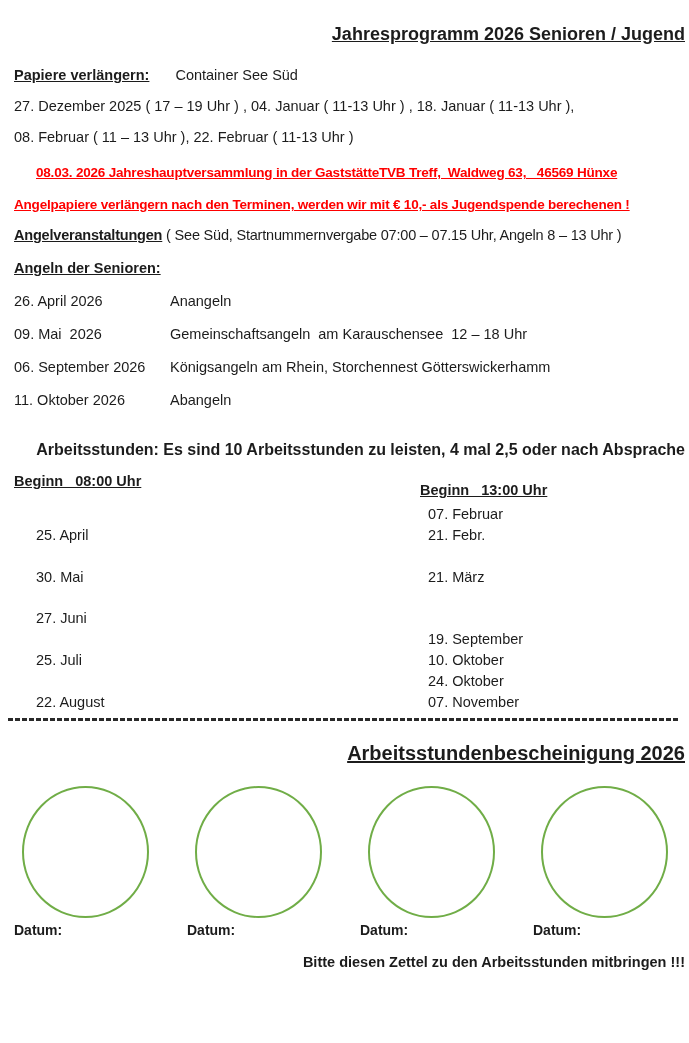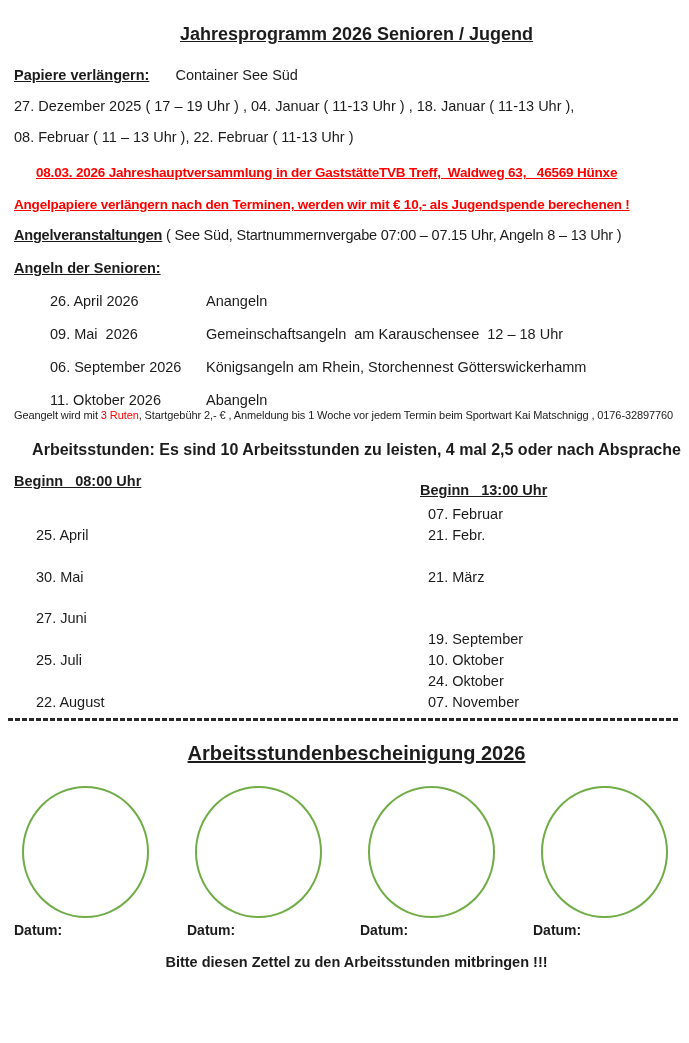--- a/index.html
+++ b/index.html
@@ -9,35 +9,35 @@
     background:#ffffff;
     font-family:"Liberation Sans",sans-serif;
     color:#1c1c1c;
     overflow:hidden;
   }
   .abs{position:absolute;white-space:pre;}
   .line{font-size:14.5px;line-height:19px;}
   .bu{font-weight:bold;text-decoration:underline;}
   .bold{font-weight:bold;}
   .red{color:var(--red,#fe0000);}
-  .center{left:0;right:4px;text-align:center;padding-left:28px;}
+  .center{left:0;right:4px;text-align:right;padding-left:28px;}
 
   .title{top:25px;font-size:18px;}
   .papiere{top:66px;left:14px;}
   .papiere-value{margin-left:26px;font-weight:normal;text-decoration:none;}
   .dates1{top:97px;left:14px;}
   .dates2{top:128px;left:14px;}
   .red-meeting{top:163px;left:36px;font-size:13.5px;letter-spacing:-0.2px;}
   .red-fee{top:195px;left:14px;font-size:13.5px;letter-spacing:-0.2px;}
   .angelveranst{top:226px;left:14px;letter-spacing:-0.2px;}
   .senioren-head{top:259px;left:14px;}
 
   .events{top:292px;left:14px;right:0;}
   .event-row{height:33px;display:flex;font-size:14.5px;line-height:19px;white-space:pre;}
-  .ev-date{width:156px;flex:0 0 156px;margin-left:36px;}
+  .ev-date{width:156px;flex:0 0 156px;}
   .ev-name{flex:1;}
 
   .note{top:409px;left:14px;font-size:11px;letter-spacing:-0.1px;}
   .as-intro{top:440px;font-size:16px;}
   .as-headers{top:473px;left:0;right:0;}
   .as-head-l{position:absolute;left:14px;top:0;font-size:14.5px;}
   .as-head-r{position:absolute;left:420px;top:0;font-size:14.5px;margin-top:9px;}
 
   .as-rows{top:504px;left:0;right:0;padding-left:22px;}
   .as-row{display:flex;height:20.9px;line-height:20.9px;font-size:14.5px;white-space:pre;}
@@ -78,21 +78,20 @@
 
   <div class="abs line bu red red-meeting">08.03. 2026 Jahreshauptversammlung in der GaststätteTVB Treff,  Waldweg 63,   46569 Hünxe</div>
   <div class="abs line bu red red-fee">Angelpapiere verlängern nach den Terminen, werden wir mit € 10,- als Jugendspende berechenen !</div>
 
   <div class="abs line angelveranst"><span class="bu">Angelveranstaltungen</span><span> ( See Süd, Startnummernvergabe 07:00 – 07.15 Uhr, Angeln 8 – 13 Uhr )</span></div>
 
   <div class="abs line bu senioren-head">Angeln der Senioren:</div>
 
   <div class="abs events"><div class="event-row"><span class="ev-date">26. April 2026</span><span class="ev-name">Anangeln</span></div><div class="event-row"><span class="ev-date">09. Mai  2026</span><span class="ev-name">Gemeinschaftsangeln  am Karauschensee  12 – 18 Uhr</span></div><div class="event-row"><span class="ev-date">06. September 2026</span><span class="ev-name">Königsangeln am Rhein, Storchennest Götterswickerhamm</span></div><div class="event-row"><span class="ev-date">11. Oktober 2026</span><span class="ev-name">Abangeln</span></div></div>
 
-  <div class="abs note"><span>Geangelt wird mit </span><span class="red">3 Ruten</span><span>, Startgebühr 2,- € , Anmeldung bis 1 Woche vor jedem Termin beim Sportwart Kai Matschnigg , 0176-32897760</span></div>
 
   <div class="abs line bold as-intro center">Arbeitsstunden: Es sind 10 Arbeitsstunden zu leisten, 4 mal 2,5 oder nach Absprache</div>
 
   <div class="abs as-headers">
     <span class="abs bu as-head-l">Beginn   08:00 Uhr</span>
     <span class="abs bu as-head-r">Beginn   13:00 Uhr</span>
   </div>
 
   <div class="abs as-rows"><div class="as-row"><span class="as-l"></span><span class="as-r">07. Februar</span></div><div class="as-row"><span class="as-l">25. April</span><span class="as-r">21. Febr.</span></div><div class="as-row"><span class="as-l"></span><span class="as-r"></span></div><div class="as-row"><span class="as-l">30. Mai</span><span class="as-r">21. März</span></div><div class="as-row"><span class="as-l"></span><span class="as-r"></span></div><div class="as-row"><span class="as-l">27. Juni</span><span class="as-r"></span></div><div class="as-row"><span class="as-l"></span><span class="as-r">19. September</span></div><div class="as-row"><span class="as-l">25. Juli</span><span class="as-r">10. Oktober</span></div><div class="as-row"><span class="as-l"></span><span class="as-r">24. Oktober</span></div><div class="as-row"><span class="as-l">22. August</span><span class="as-r">07. November</span></div></div>
 

